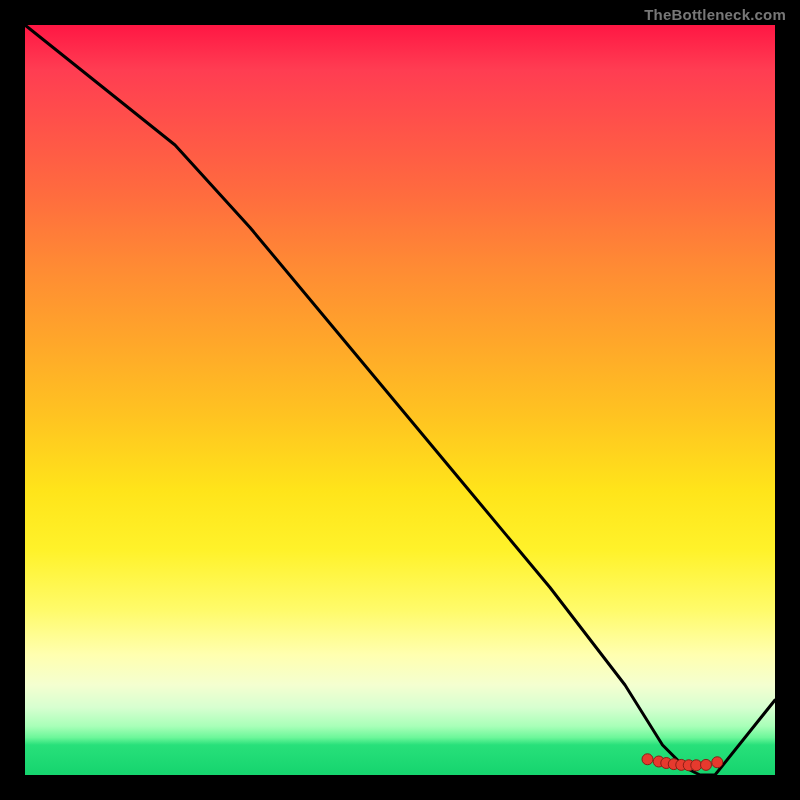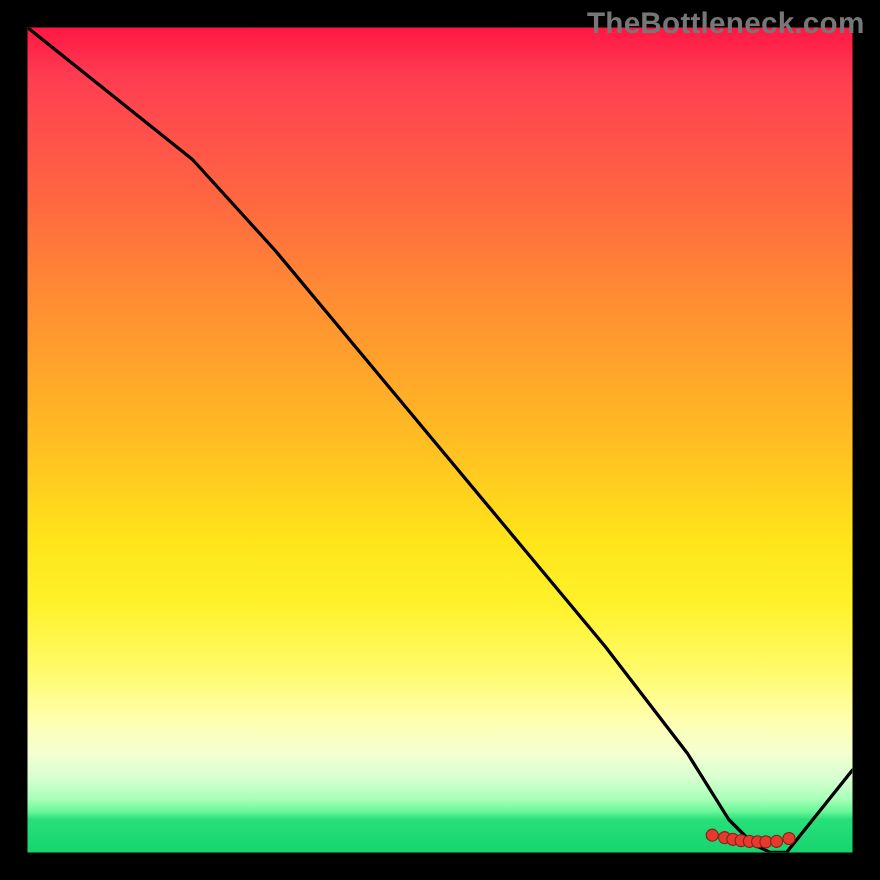--- a/index.html
+++ b/index.html
@@ -7,21 +7,21 @@
   .canvas {
     position: absolute;
     inset: 0;
     background: #000;
   }
   .watermark {
     position: absolute;
     top: 6px;
     right: 14px;
     font-family: Arial, Helvetica, sans-serif;
-    font-size: 27px;
+    font-size: 15px;
     font-weight: 600;
     color: #777;
     letter-spacing: 0.2px;
     user-select: none;
   }
   .plot-frame {
     position: absolute;
     left: 25px;
     top: 25px;
     width: 750px;

